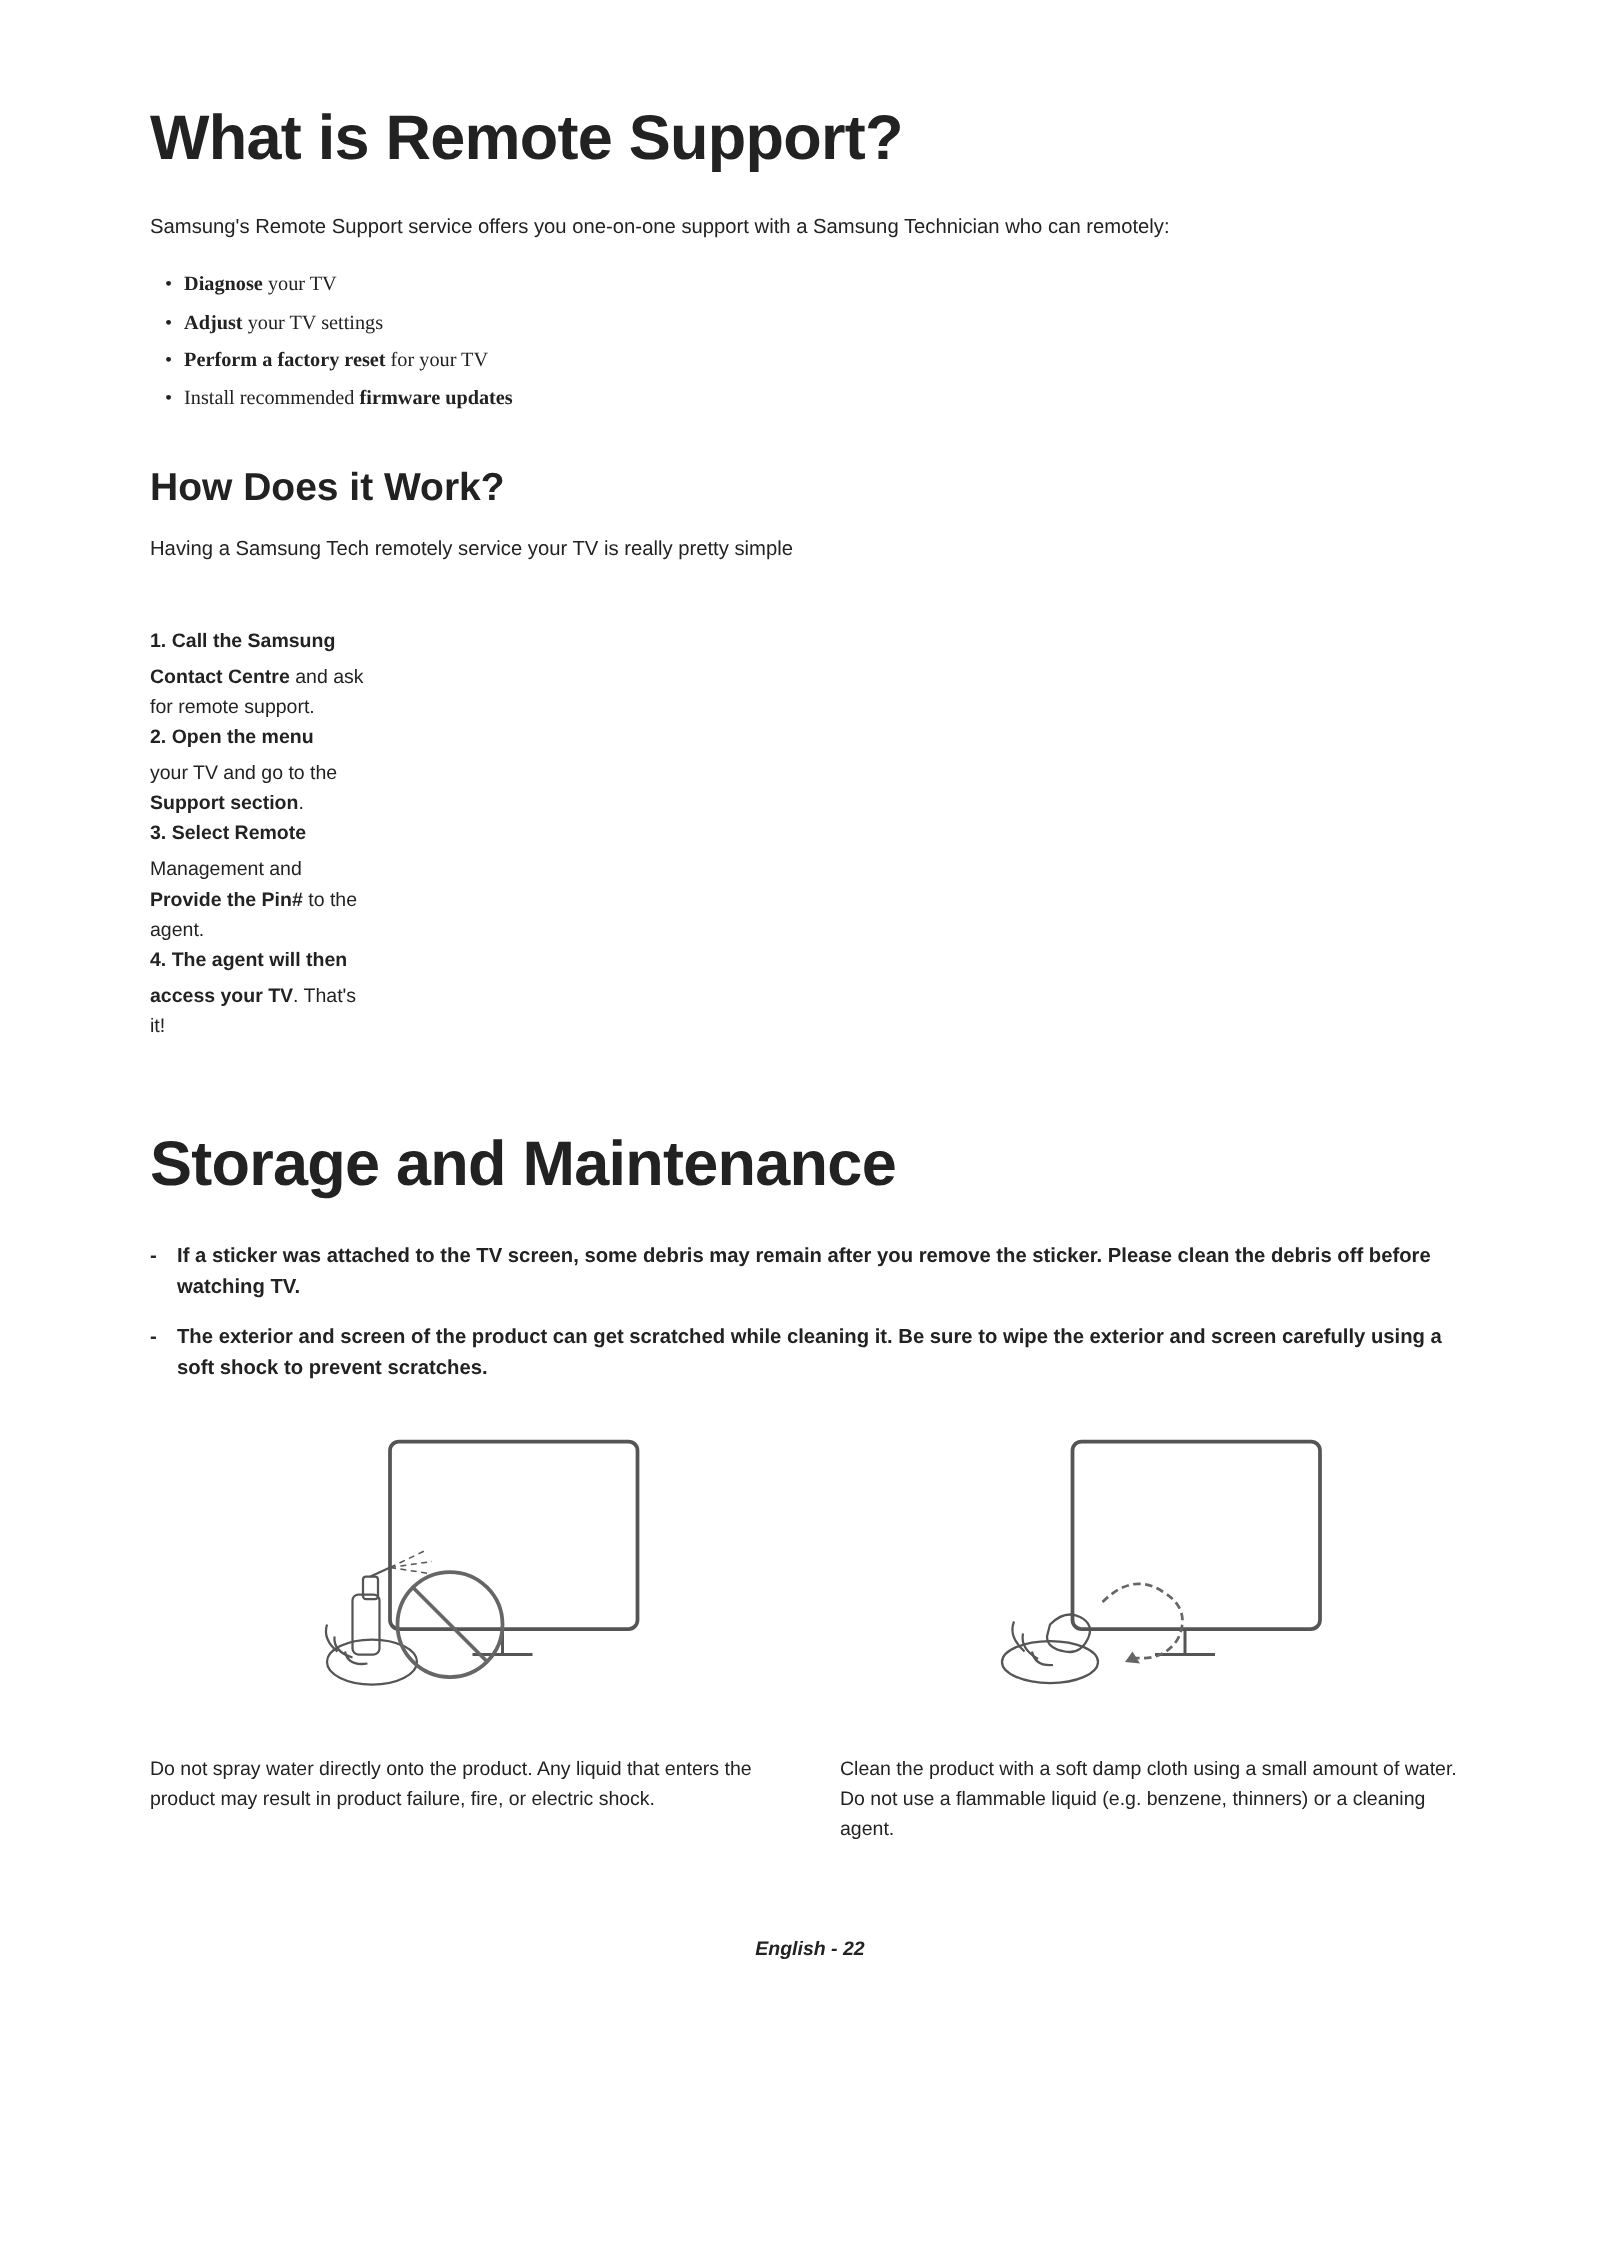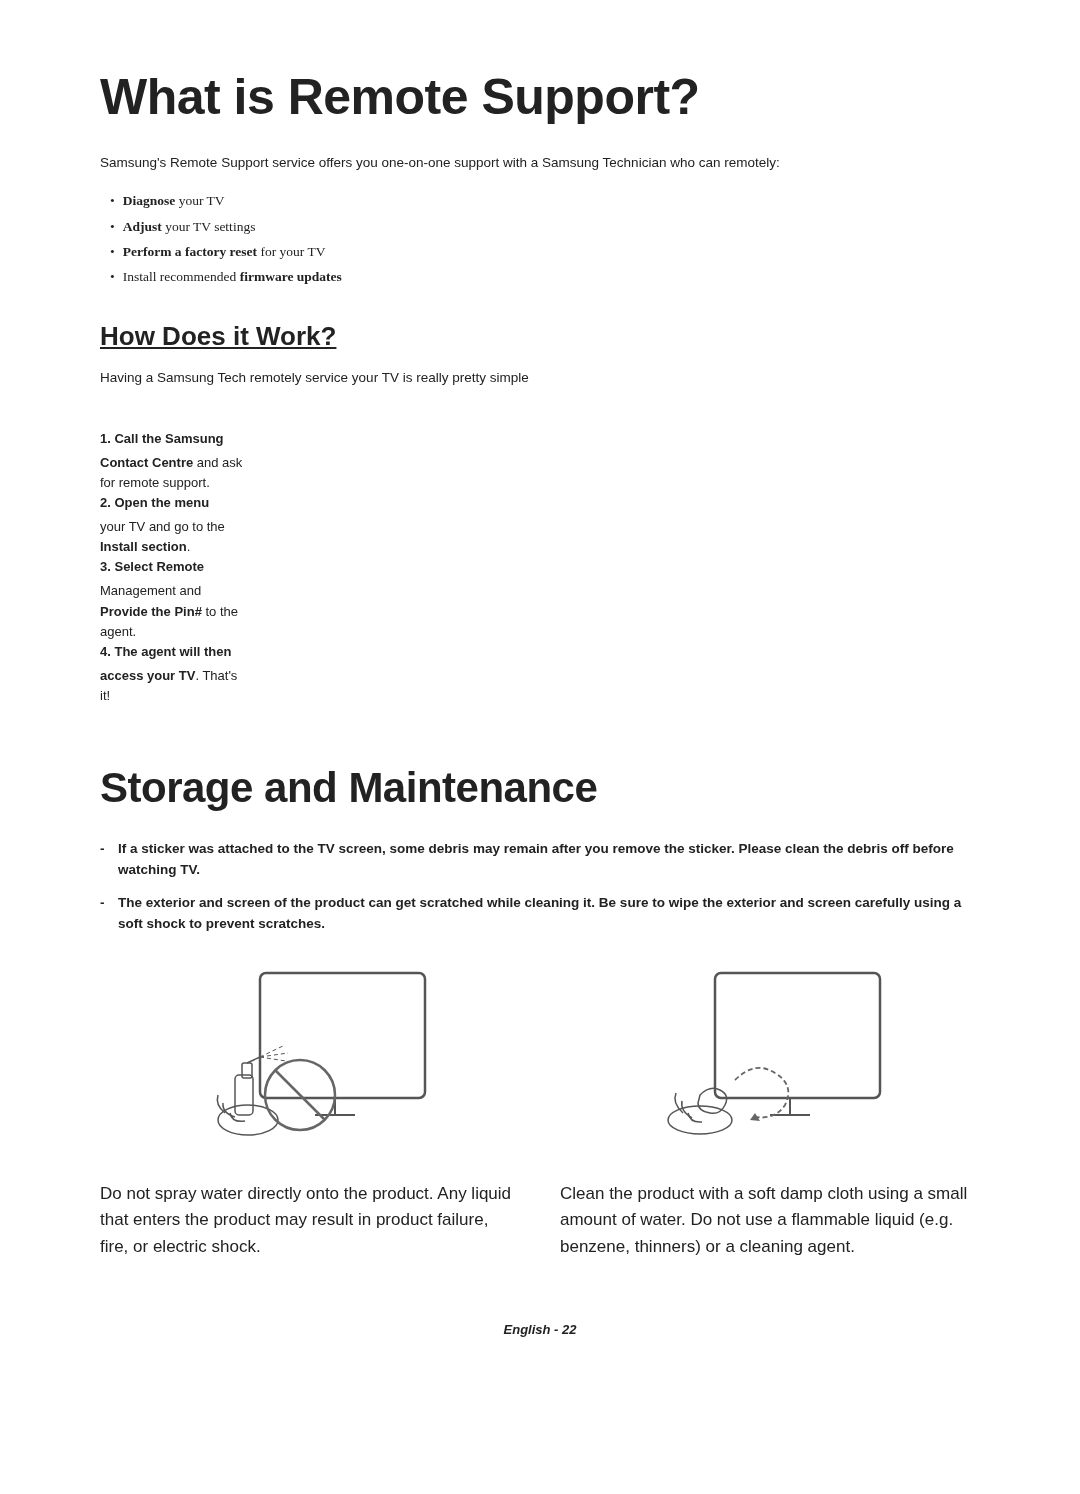--- a/index.html
+++ b/index.html
@@ -8,21 +8,21 @@
       color: #222;
       font-family: 'Arial', sans-serif;
       font-size: 14px;
       line-height: 1.5;
       width: 1080px;
       min-height: 1494px;
       padding: 60px 100px 80px 100px;
     }
 
     h1.main-title {
-      font-size: 50px;
+      font-size: 42px;
       font-weight: 700;
       margin-bottom: 18px;
       letter-spacing: -0.5px;
     }
 
     .intro-text {
       font-size: 13.5px;
       margin-bottom: 18px;
     }
 
@@ -44,21 +44,20 @@
       content: "•";
       margin-right: 8px;
       flex-shrink: 0;
     }
 
     h2.section-title {
       font-size: 26px;
       font-weight: 700;
       margin-top: 30px;
       margin-bottom: 12px;
-      text-decoration: underline;
     }
 
     .how-works-text {
       font-size: 13.5px;
       margin-bottom: 40px;
     }
 
     .steps-container {
       display: flex;
       flex-direction: column;
@@ -131,21 +130,21 @@
       justify-content: center;
     }
 
     
     .illus-svg {
       width: 260px;
       height: 200px;
     }
 
     .caption-text {
-      font-size: 17px;
+      font-size: 13px;
       line-height: 1.55;
       text-align: left;
       width: 100%;
     }
 
     .footer {
       text-align: center;
       font-size: 13px;
       font-weight: 700;
       margin-top: 40px;
@@ -189,21 +188,21 @@
       <span>for remote support.</span>
     </div>
   </div>
 
   <div class="step">
     <div class="step-number">
       <span>2. </span><strong class="step-label-bold">Open the menu</strong>
     </div>
     <div>
       <span>your TV and go to the</span><br>
-      <span><strong>Install section</strong>.</span>
+      <span><strong>Support section</strong>.</span>
     </div>
   </div>
 
   <div class="step">
     <div class="step-number">
       <span>3. </span><span>Select Remote</span>
     </div>
     <div>
       <span>Management and</span><br>
       <span><strong>Provide the Pin#</strong> to the</span><br>

